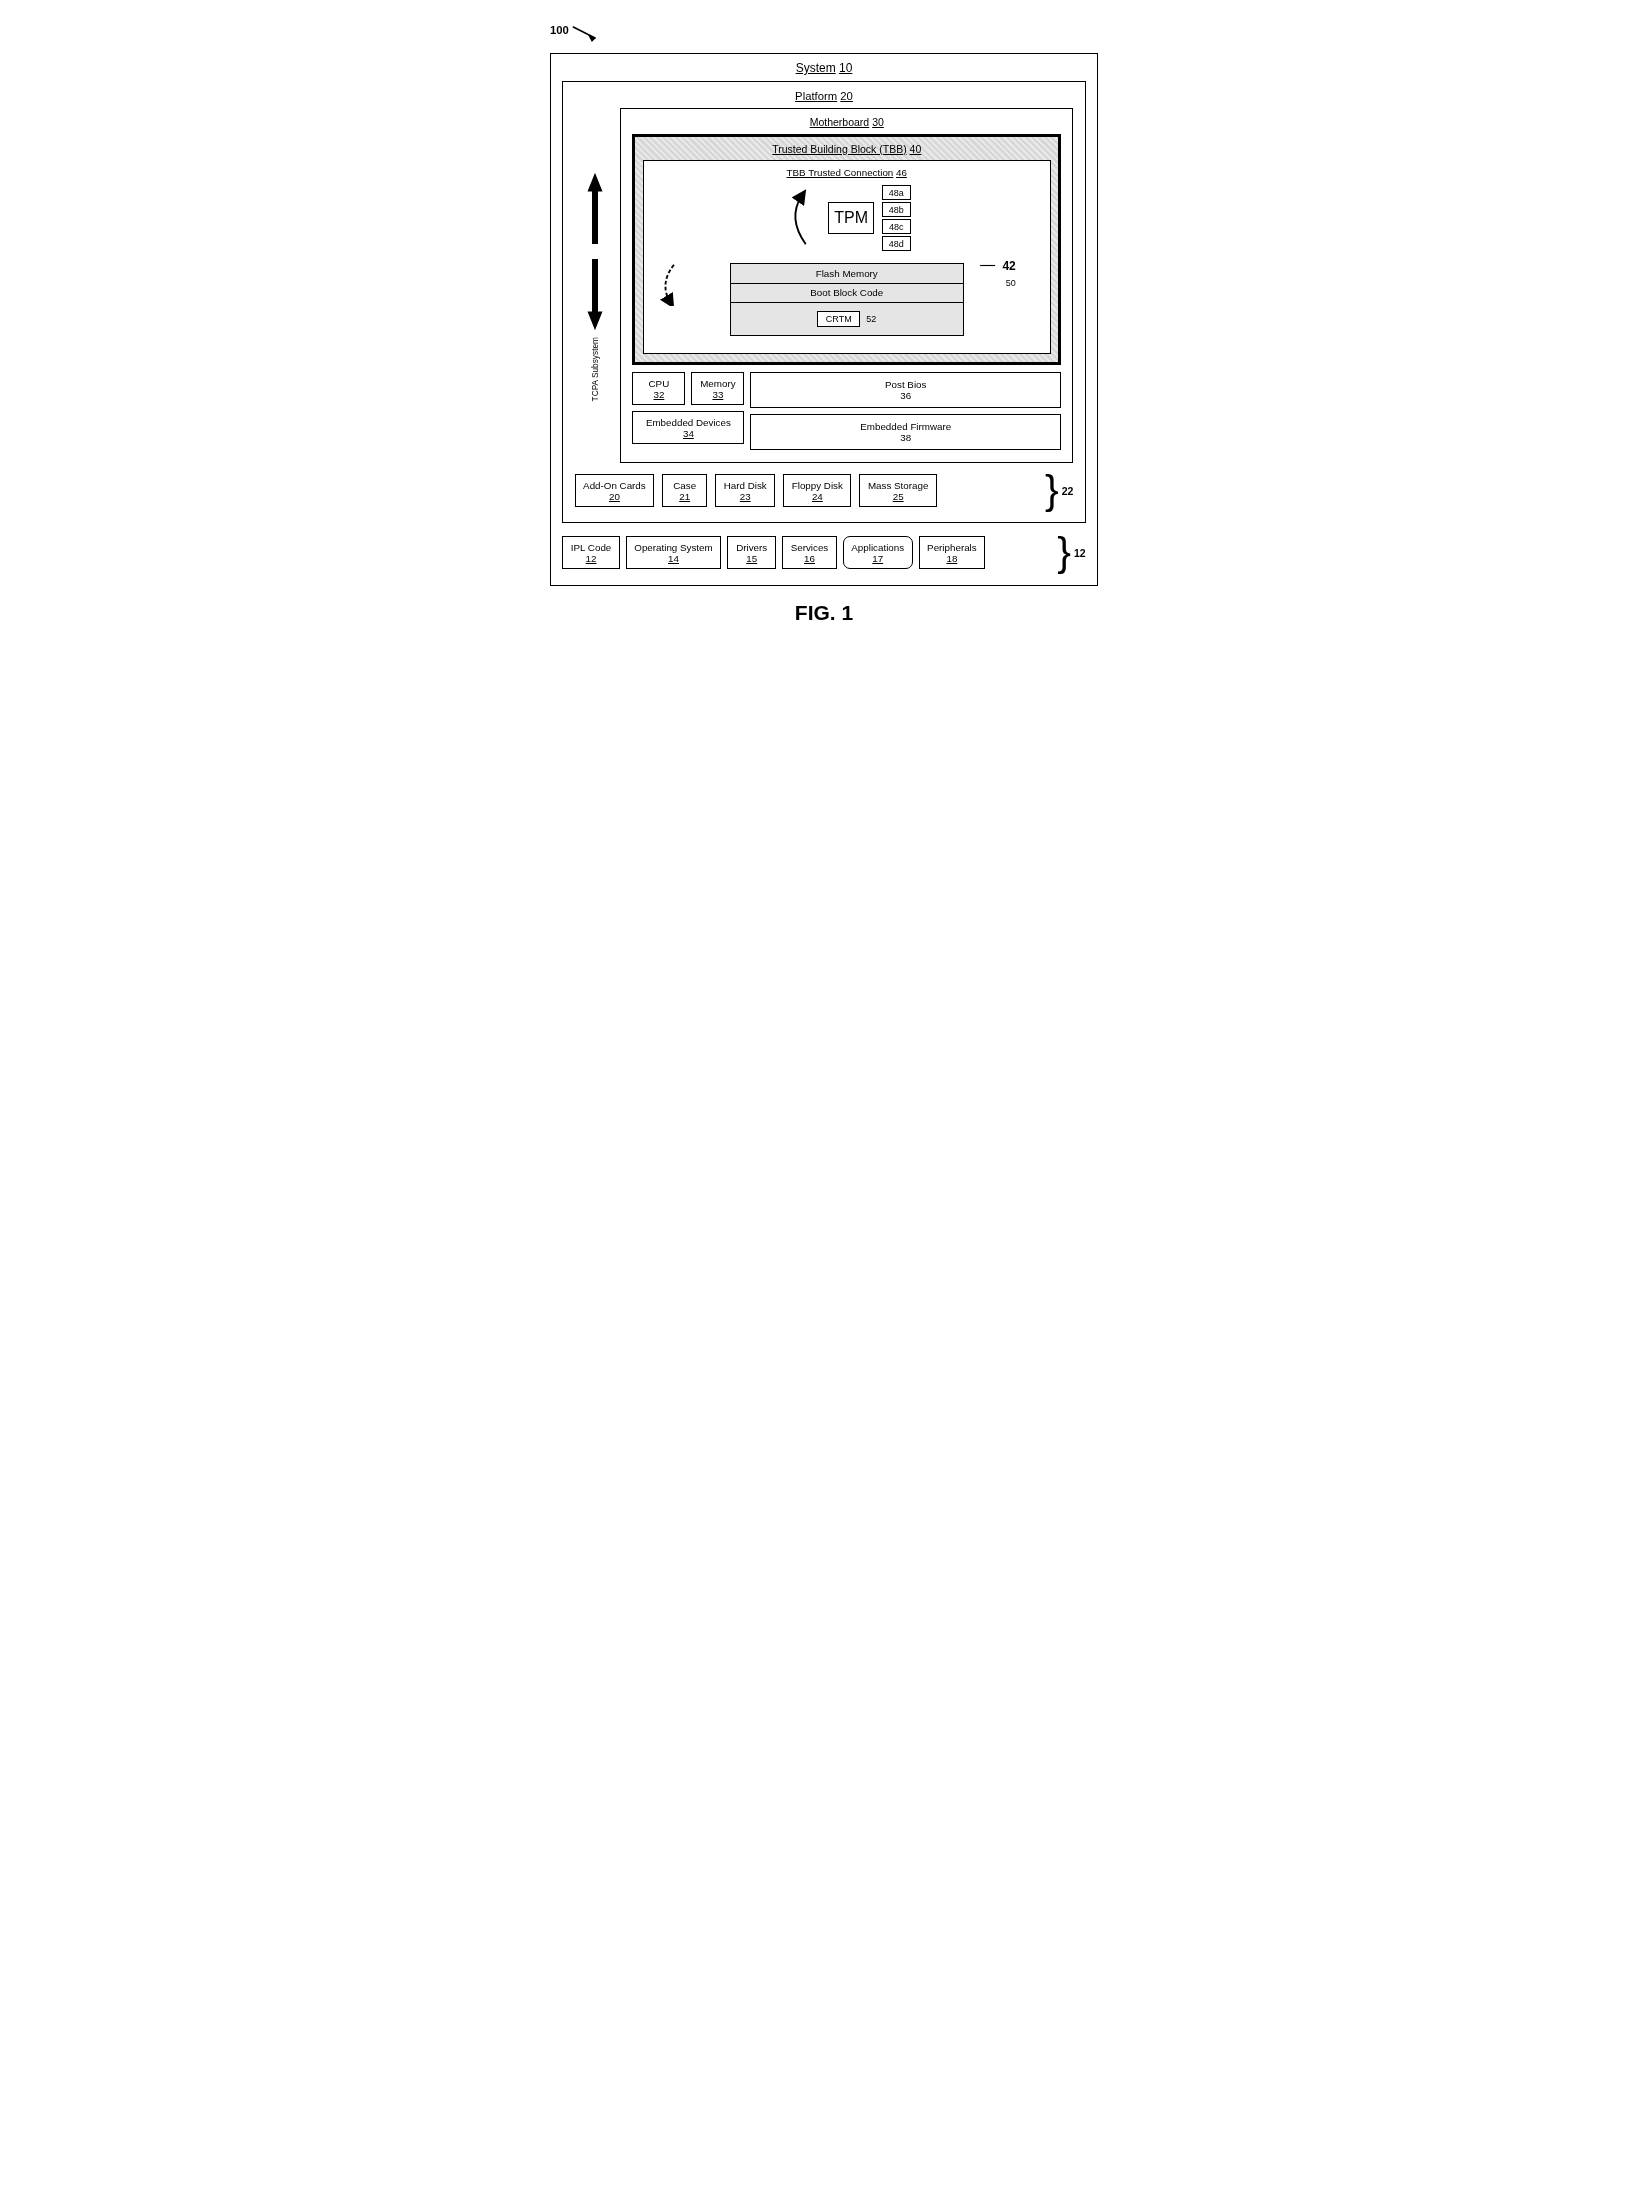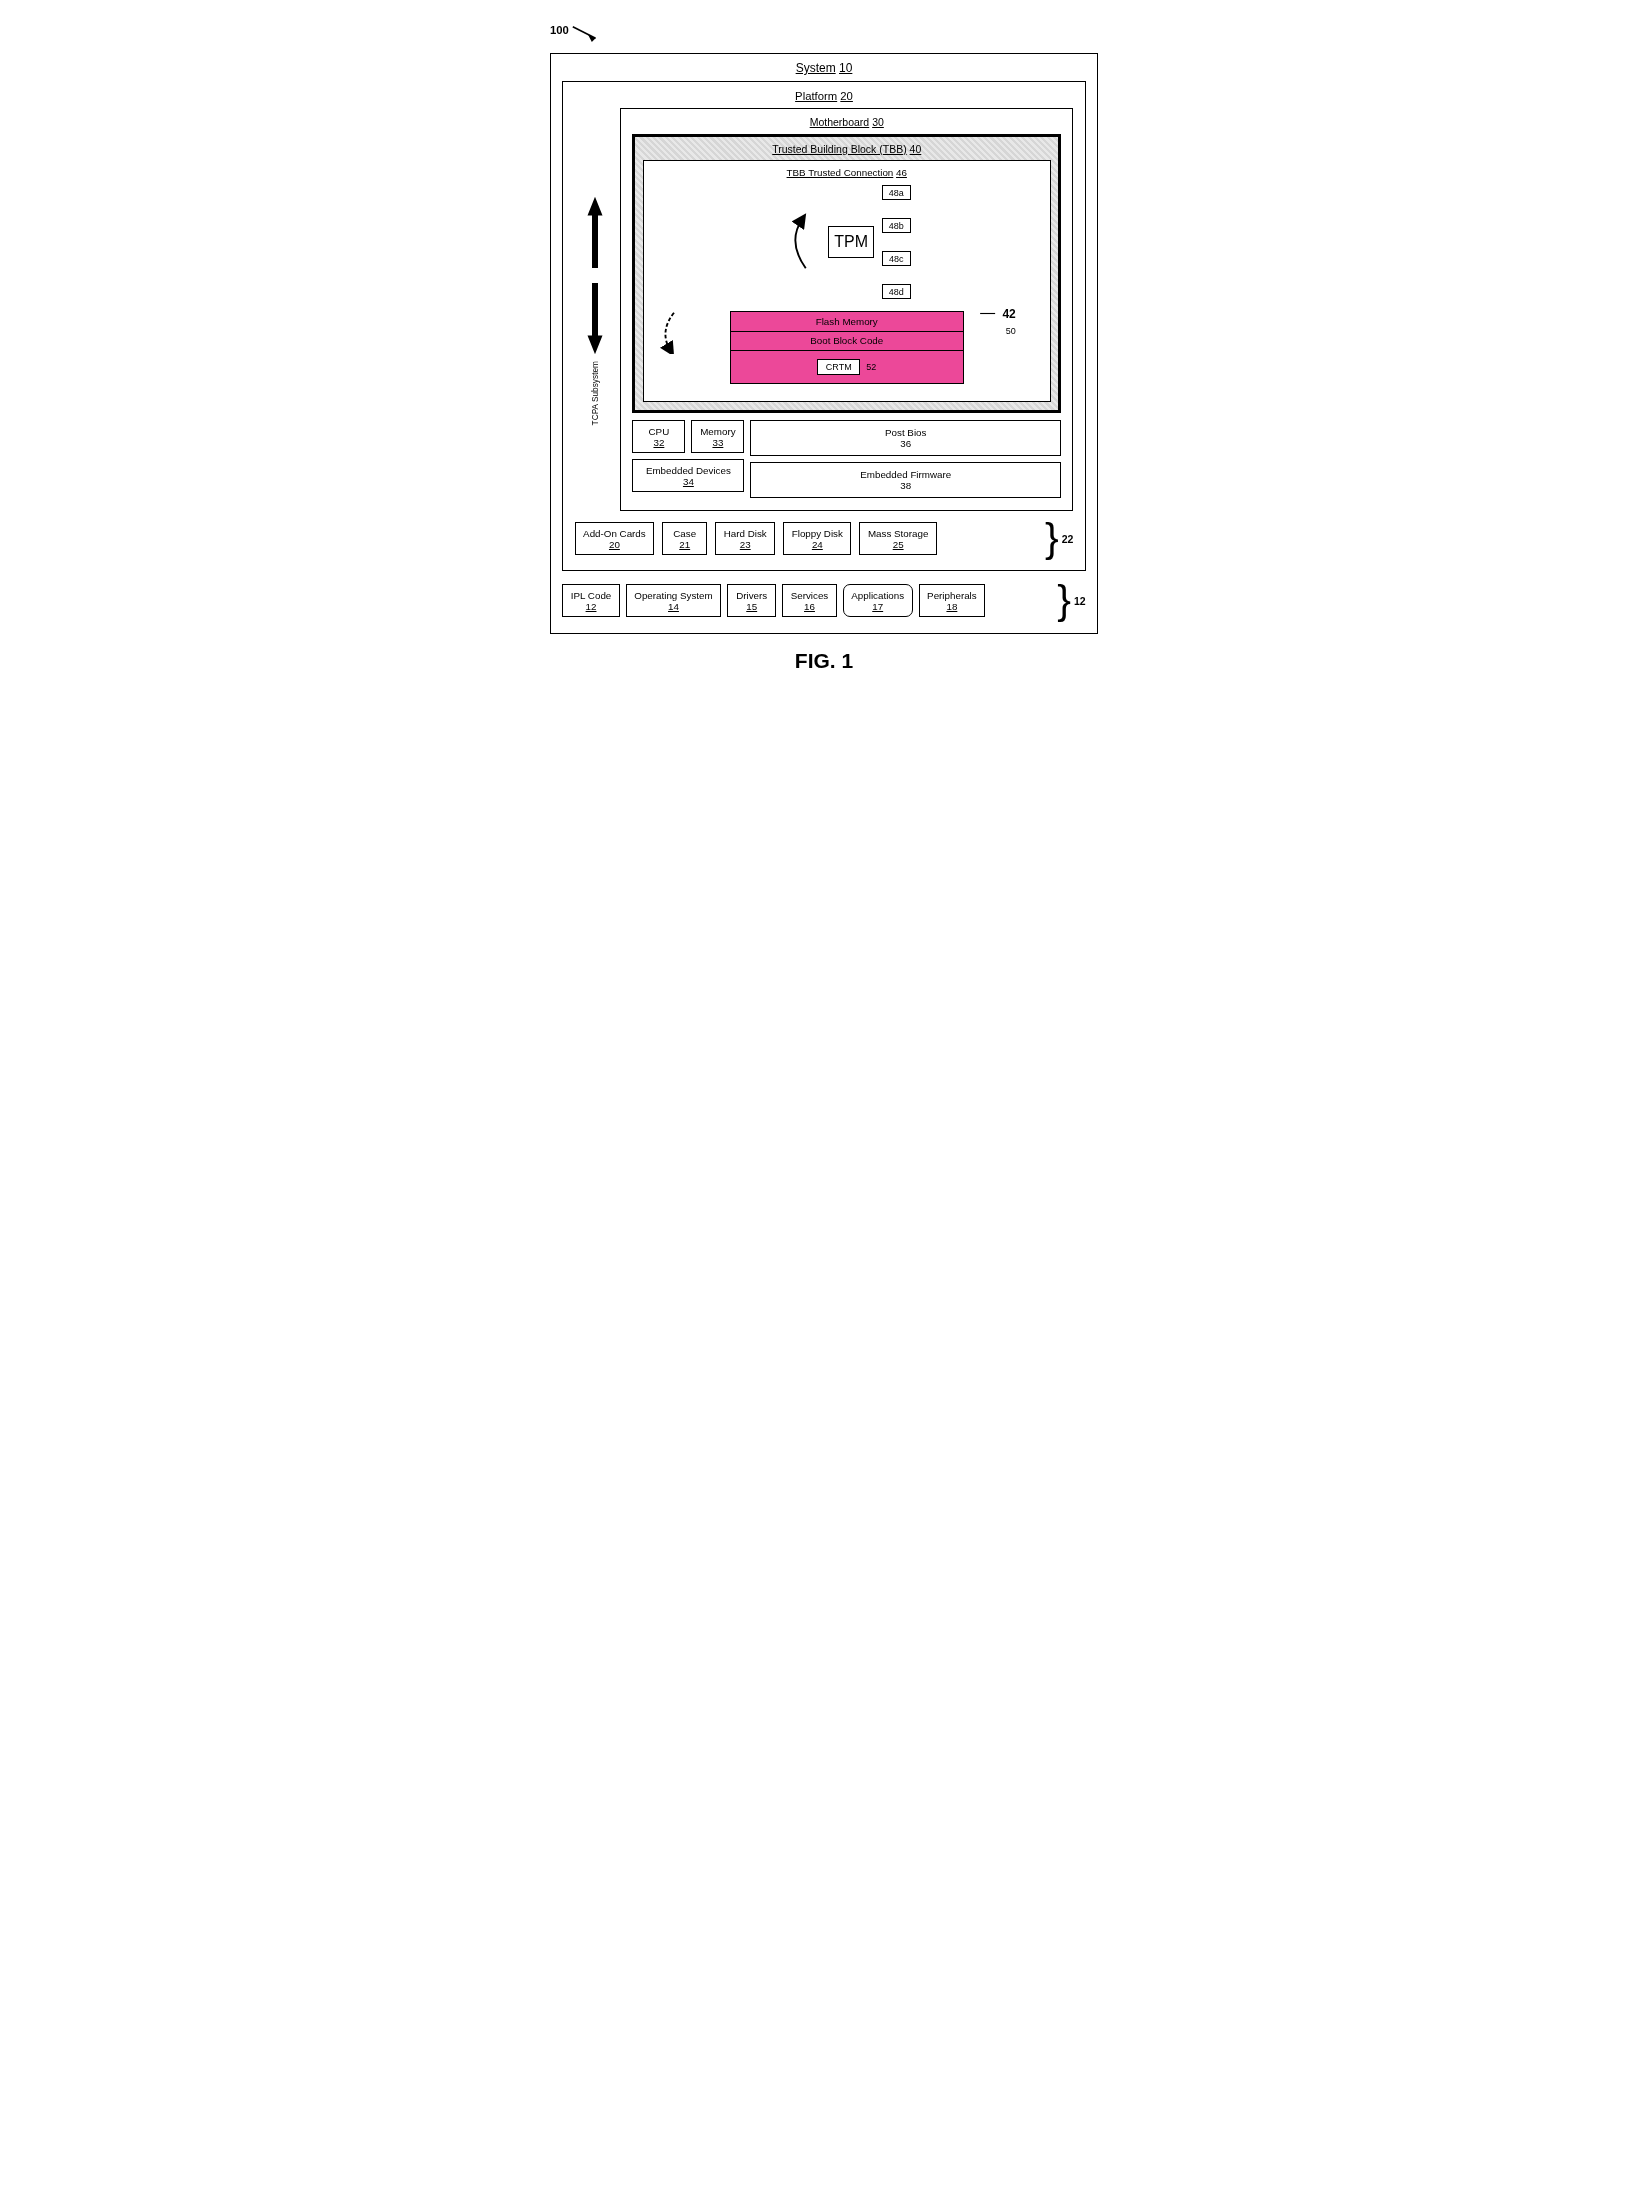--- a/index.html
+++ b/index.html
@@ -88,34 +88,34 @@
       border: 1.5px solid #000;
       padding: 6px 5px;
       text-align: center;
       font-size: 16px;
       background: #fff;
       min-width: 45px;
     }
     .tpm-slots {
       display: flex;
       flex-direction: column;
-      gap: 18px;
+      gap: 2px;
     }
     .tpm-slot {
       border: 1.5px solid #000;
       padding: 1.5px 6px;
       font-size: 9px;
       background: #fff;
       text-align: center;
     }
     
     .flash-area {
       border: 1.5px solid #000;
       padding: 0;
-      background: #ec4899;
+      background: #e5e5e5;
       margin: 6px auto;
       width: 80%;
     }
     .flash-row {
       border-bottom: 1.5px solid #000;
       padding: 3.8px 7.5px;
       text-align: center;
       font-size: 9.8px;
     }
     .flash-row:last-child {

